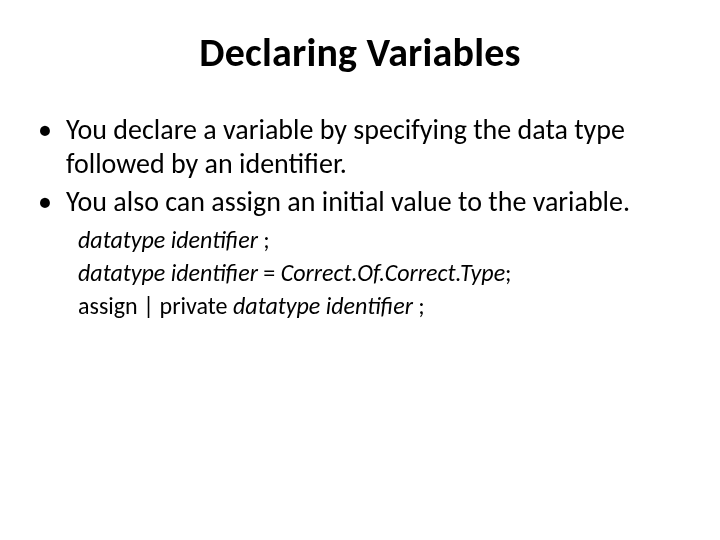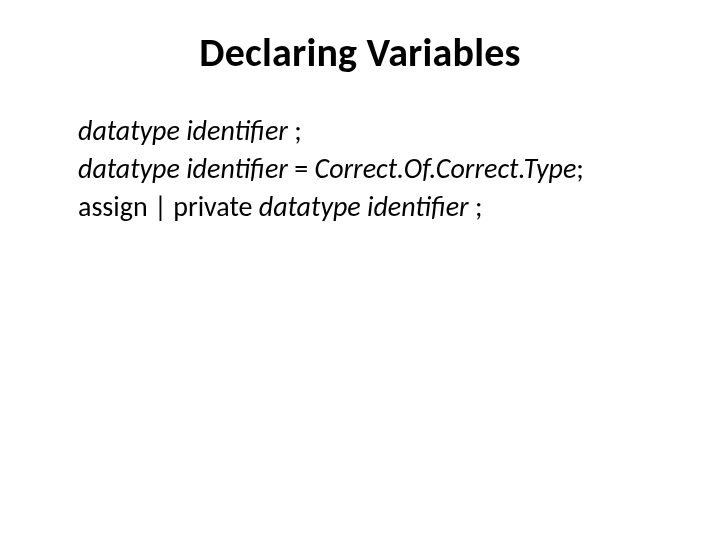--- a/index.html
+++ b/index.html
@@ -40,35 +40,37 @@
     content: "•";
     position: absolute;
     left: 2px;
     top: 0;
     font-size: 28px;
     line-height: 1.22;
   }
   .sublines {
     margin-top: 6px;
     padding-left: 48px;
-    font-size: 28px;
+    font-size: 24px;
     line-height: 1.28;
   }
   .sublines div {
     margin-bottom: 2px;
   }
   .it { font-style: italic; }
 </style>
 </head>
 <body>
 
 <div class="slide">
   <h1 class="title">Declaring Variables</h1>
 
   <ul class="bullets">
+    <li>You declare a variable by specifying the data type followed by an identifier.</li>
+    <li>You also can assign an initial value to the variable.</li>
   </ul>
 
   <div class="sublines">
     <div>
       <span class="it">datatype identifier</span><span> ;</span>
     </div>
     <div>
       <span class="it">datatype identifier</span><span> = </span><span class="it">Correct.Of.Correct.Type</span><span>;</span>
     </div>
     <div>

